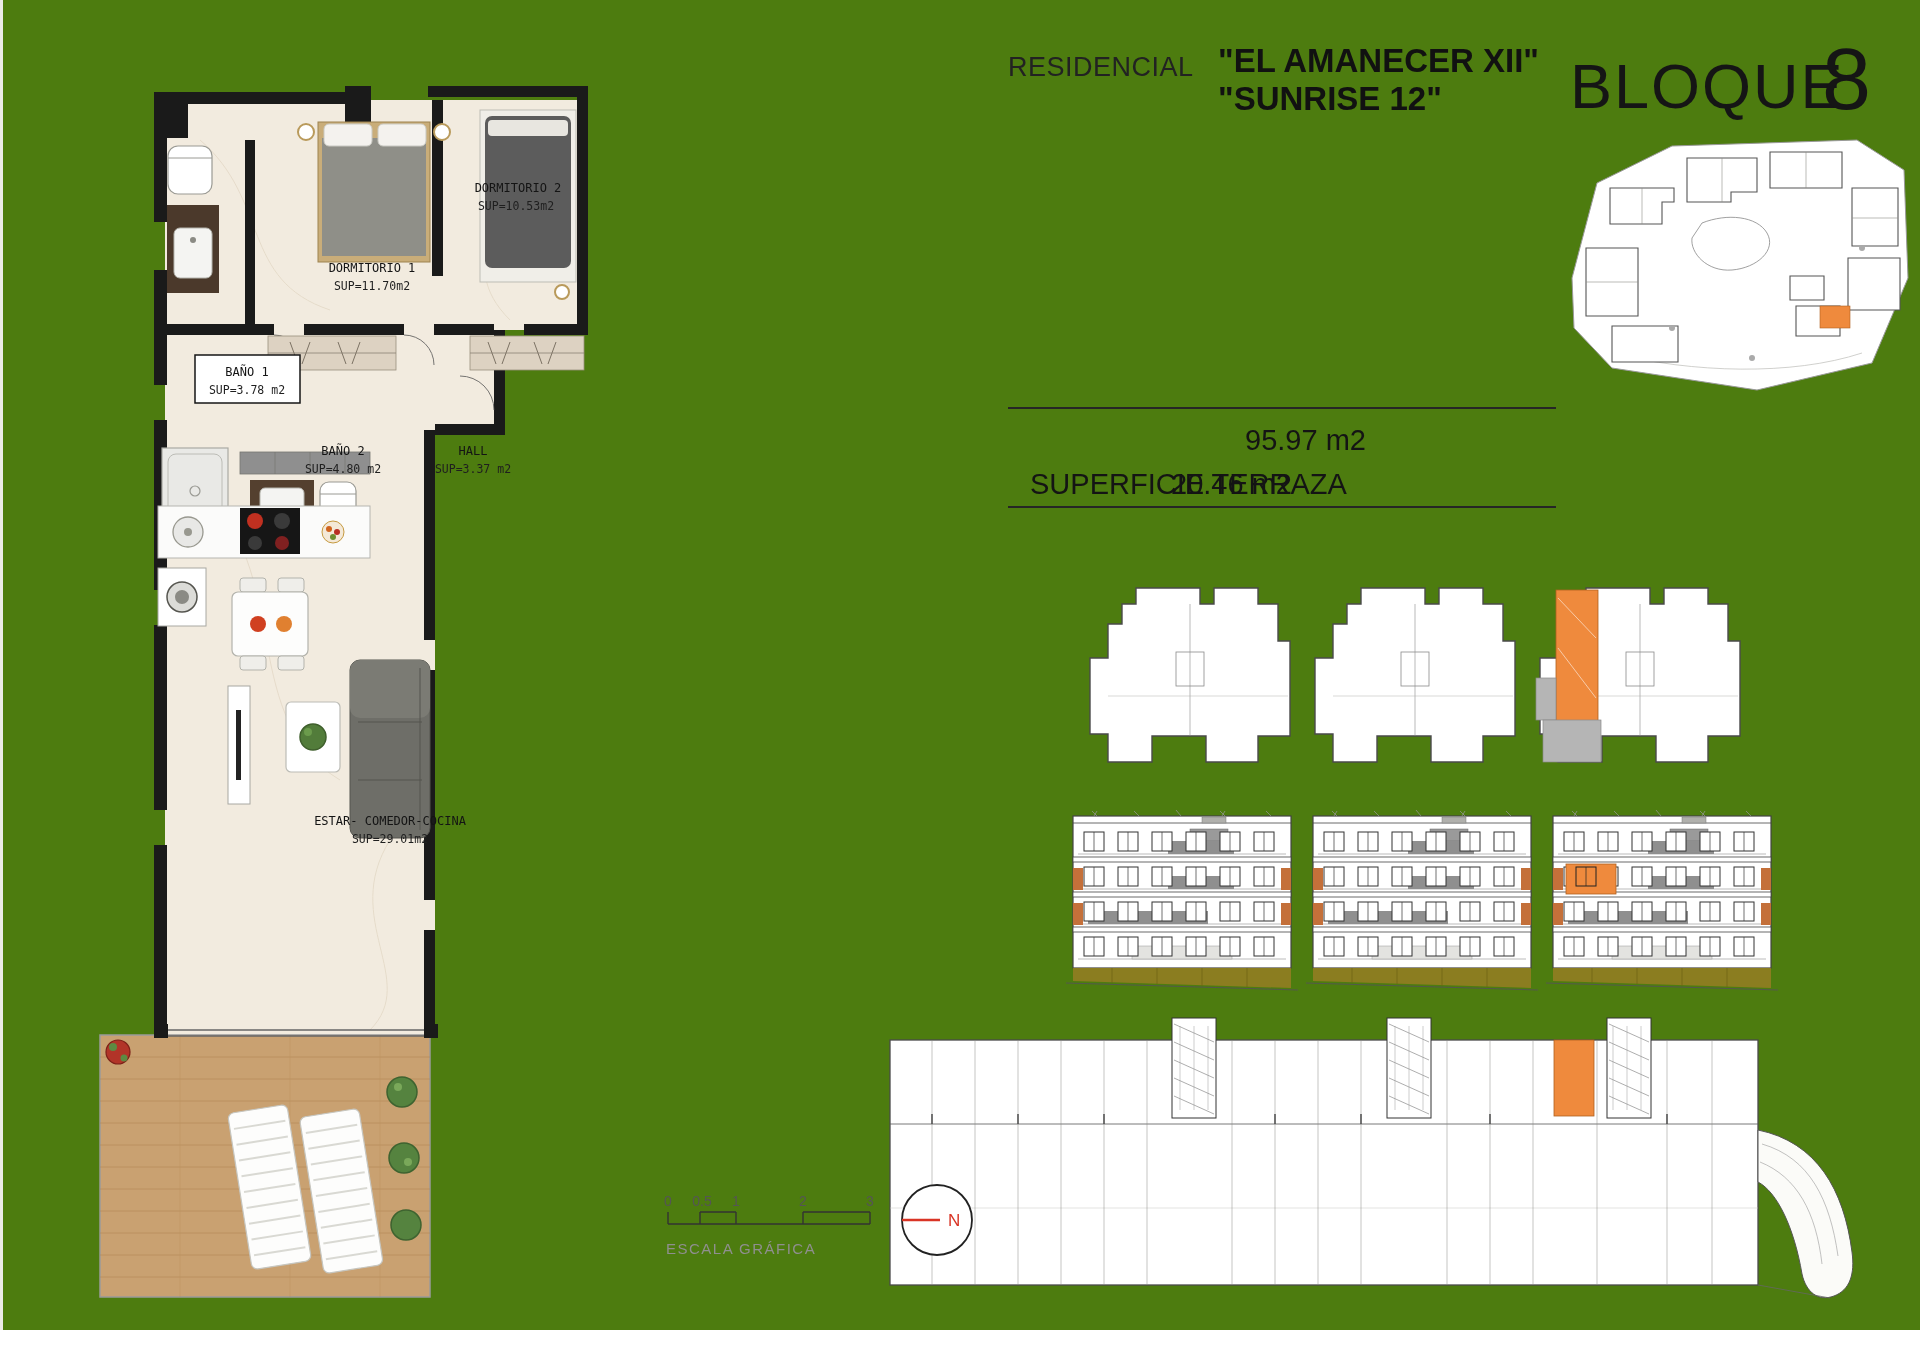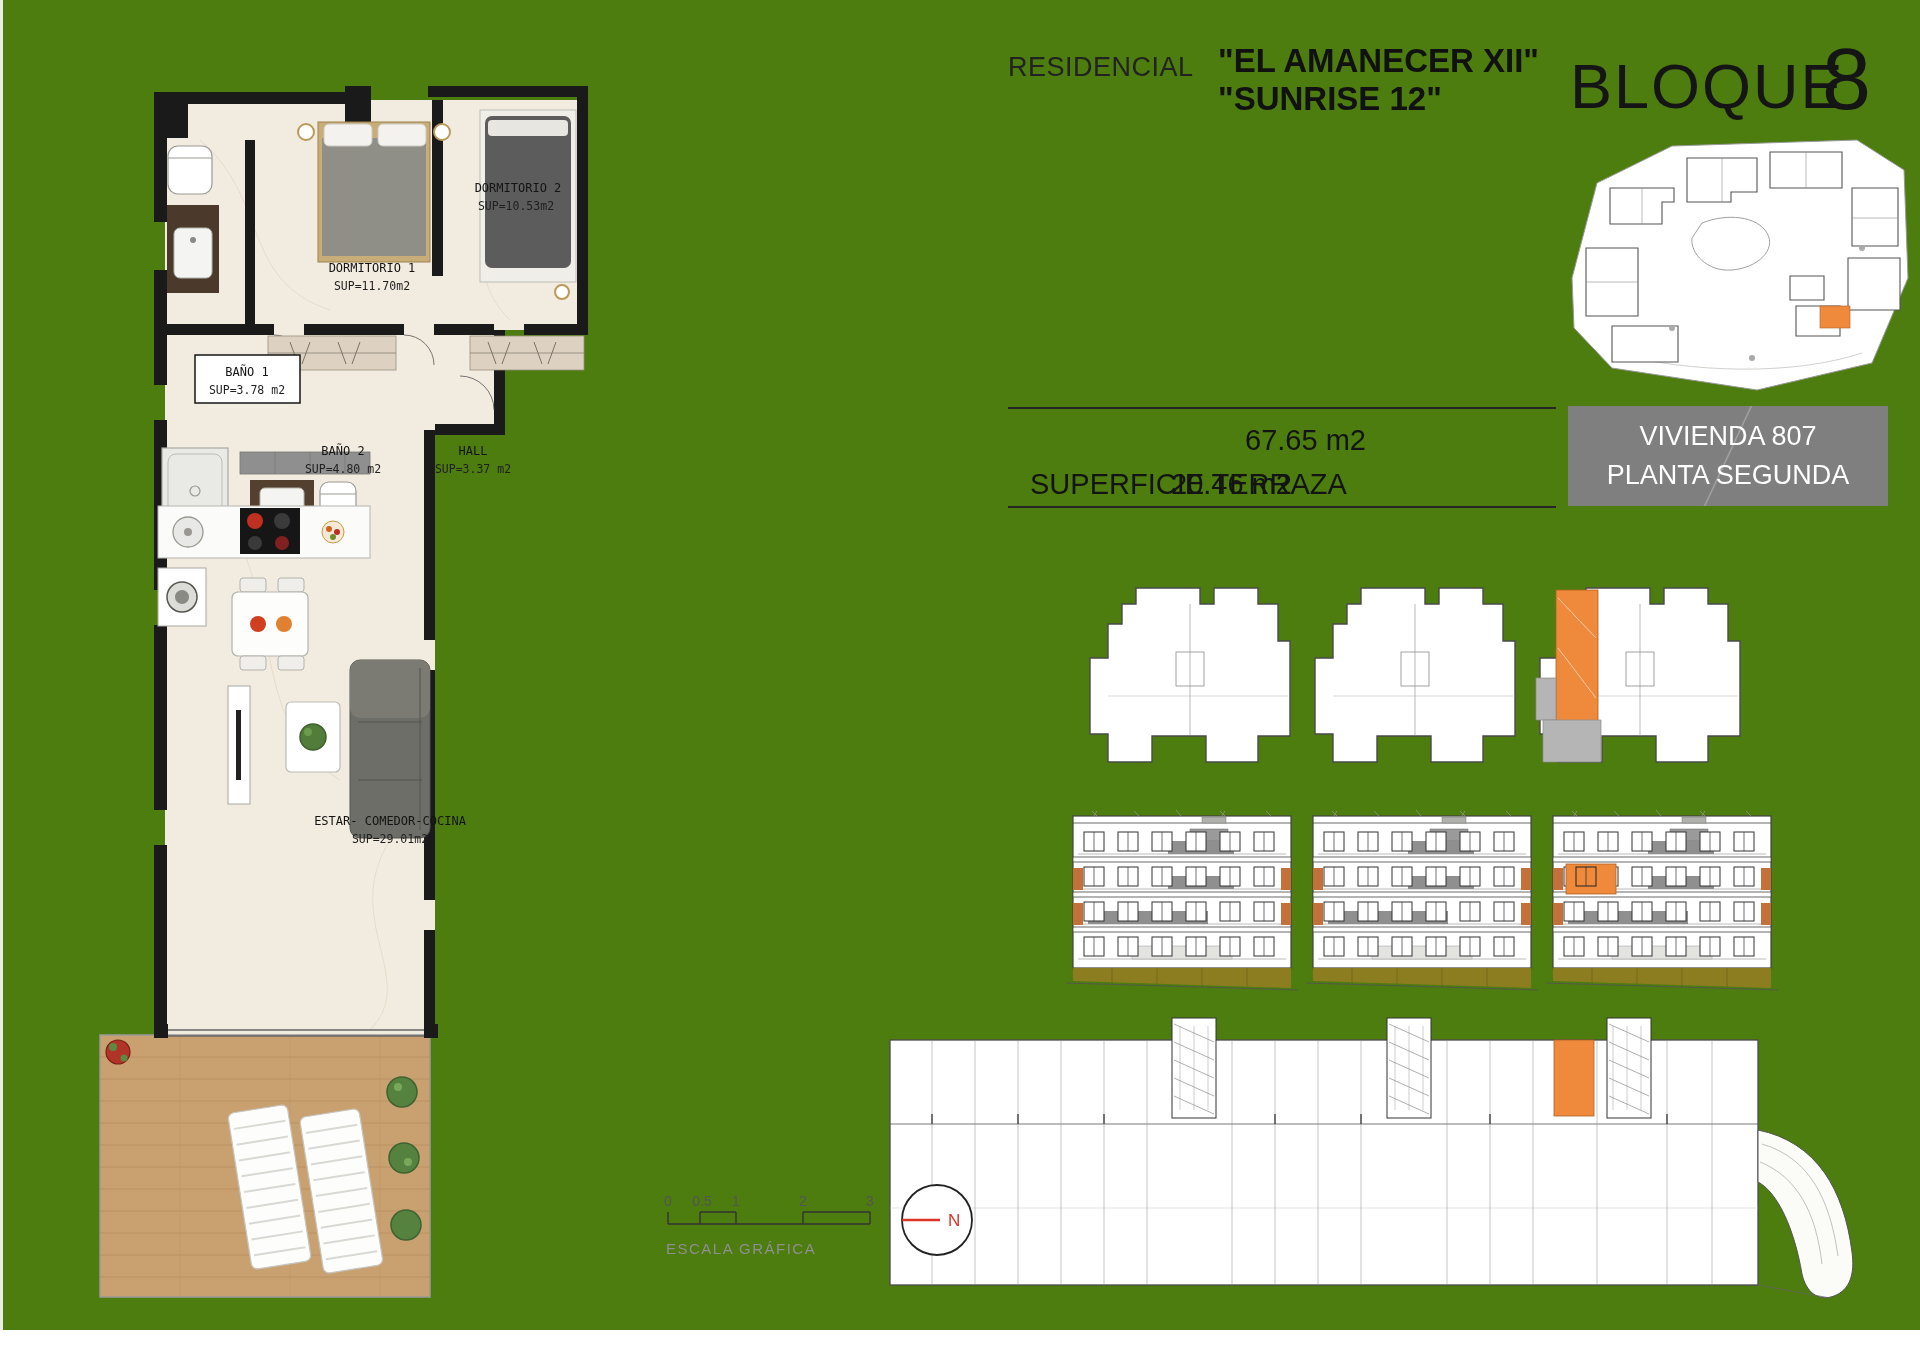--- a/index.html
+++ b/index.html
@@ -38,29 +38,25 @@
 <div class="page">
   <div class="abs edge-left"></div>
 
   <div class="abs h-residencial">RESIDENCIAL</div>
   <div class="abs h-name1">"EL AMANECER XII"</div>
   <div class="abs h-name2">"SUNRISE 12"</div>
   <div class="abs h-bloque">BLOQUE</div>
   <div class="abs h-bloquenum">8</div>
 
   <div class="abs tline" style="left:1008px;top:407px;width:548px;"></div>
-  <div class="abs trow" style="left:1245px;top:424px;">67.65 m2</div>
+  <div class="abs trow" style="left:1245px;top:424px;">95.97 m2</div>
   <div class="abs trow" style="left:1030px;top:468px;text-align:right;">SUPERFICIE TERRAZA</div>
   <div class="abs trow" style="left:1171px;top:468px;">20.46 m2</div>
   <div class="abs tline" style="left:1008px;top:506px;width:548px;"></div>
 
-  <div class="abs unit-box">
-    <span>VIVIENDA 807</span>
-    <span>PLANTA SEGUNDA</span>
-  </div>
 
   <svg class="abs" style="left:90px;top:80px;" width="510" height="1240" viewBox="0 0 510 1240">
 
     <path d="M75,20 L495,20 L495,250 L410,250 L410,350 L345,350 L345,955 L75,955 Z" fill="#f2ebdf"></path>
 
     <g stroke="#ddd1bc" stroke-width="1" fill="none" opacity=".6">
       <path d="M110,60 C180,120 150,200 240,230"></path>
       <path d="M400,60 C430,140 360,180 420,240"></path>
       <path d="M120,420 C200,500 150,640 250,700"></path>
       <path d="M300,760 C250,840 330,900 280,950"></path>

